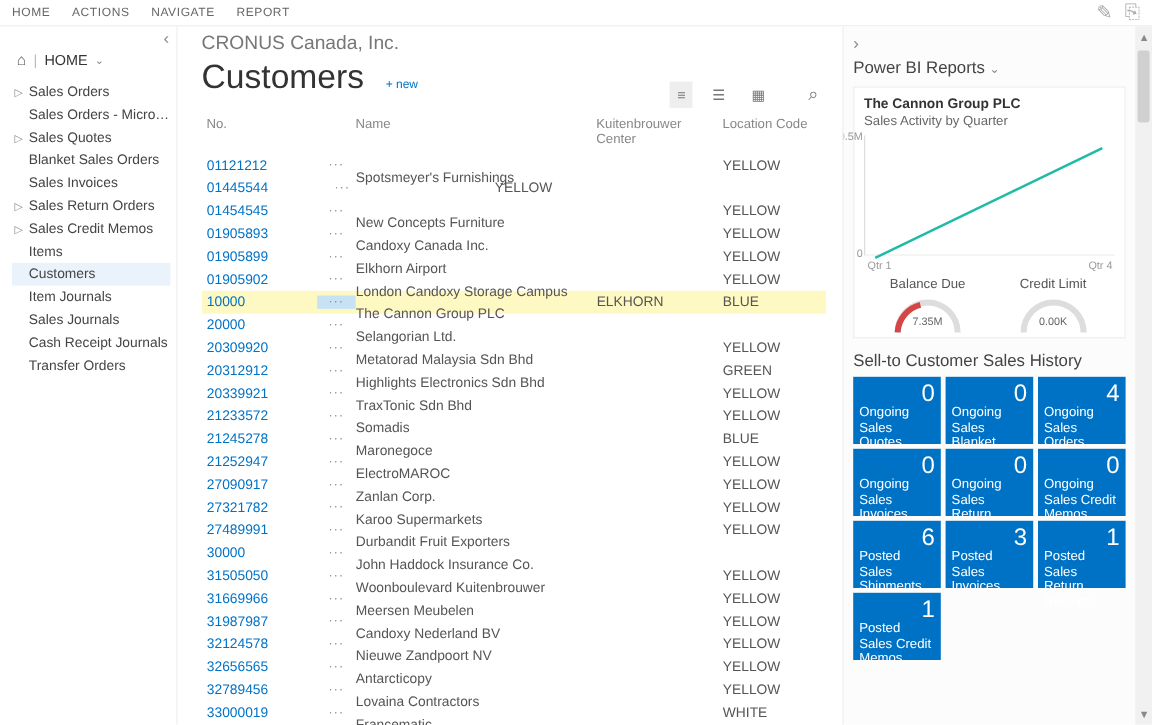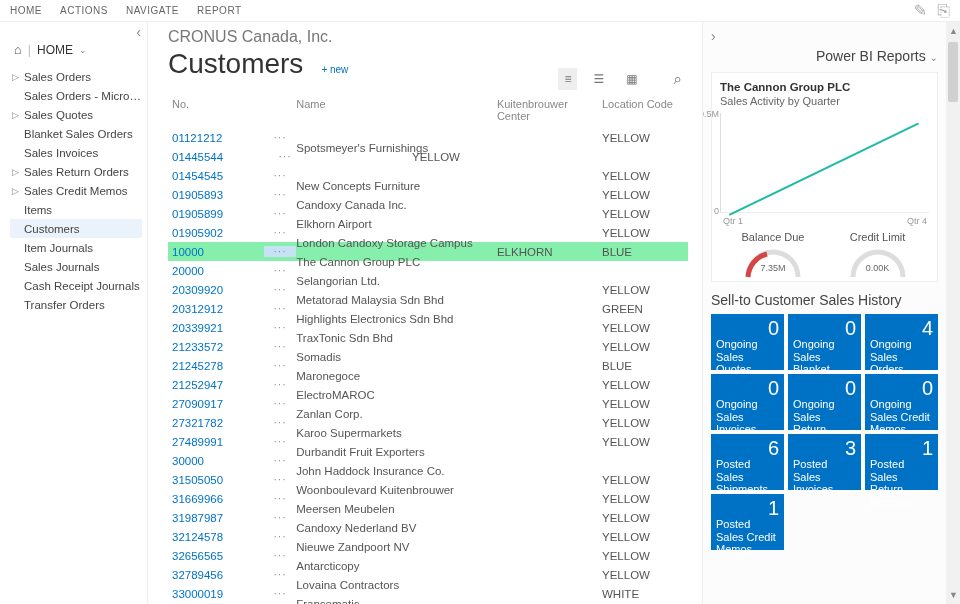--- a/index.html
+++ b/index.html
@@ -29,37 +29,37 @@
   .view-ctrls .btn { border: 1px solid transparent; padding: 3px 5px; cursor: pointer; font-size: 12px; }
   .view-ctrls .btn.active { background: #eee; }
   .columns { display: flex; color: #888; font-size: 11px; margin-top: 18px; padding-bottom: 6px; }
   .col-no { width: 100px; padding-left: 4px; }
   .col-menu { width: 34px; }
   .col-name { width: 210px; }
   .col-resp { width: 110px; }
   .col-loc { width: 90px; }
   .grid { overflow-y: auto; height: 490px; }
   .row { display: flex; align-items: center; height: 19px; font-size: 11.5px; }
-  .row.selected { background: #86efac; }
+  .row.selected { background: #fef9c3; }
   .row .c-no { width: 100px; padding-left: 4px; color: #0072c6; cursor: pointer; }
   .row .c-menu { width: 34px; color: #888; cursor: pointer; letter-spacing: 1px; font-size: 10px; text-align: center; }
   .row.selected .c-menu { background: #c7e2f4; }
   .row .c-name { width: 210px; color: #555; margin-top: 20px; }
   .row .c-resp { width: 110px; color: #555; }
   .row .c-loc { width: 90px; color: #555; }
   
   .panel { width: 258px; border-left: 1px solid #eee; background: #fcfcfc; display: flex; }
   .panel .content { flex: 1; padding: 6px 8px 0 8px; overflow-y: auto; }
   .panel .scrollbar { width: 14px; background: #f1f1f1; position: relative; }
   .panel .scrollbar .thumb { position: absolute; left: 2px; width: 10px; height: 60px; top: 20px; background: #d0d0d0; border-radius: 2px; }
   .panel .scrollbar .arrow { position: absolute; left: 3px; font-size: 9px; color: #888; }
   .panel .scrollbar .arrow.up { top: 4px; }
   .panel .scrollbar .arrow.dn { bottom: 4px; }
   .panel .expand { font-size: 14px; color: #888; cursor: pointer; }
-  .panel h3 { font-size: 14px; font-weight: 400; color: #444; margin: 4px 0 8px 0; cursor: pointer; text-align: right; }
+  .panel h3 { font-size: 14px; font-weight: 400; color: #444; margin: 4px 0 8px 0; cursor: pointer; }
   .panel h3 .chev { font-size: 10px; color: #888; }
   .card { background: #fff; border: 1px solid #eee; padding: 8px; margin-bottom: 10px; }
   .card .title { font-size: 11.5px; font-weight: 600; color: #333; }
   .card .sub { font-size: 11px; color: #666; margin-top: 2px; }
   .chart { position: relative; height: 100px; margin-top: 6px; border-left: 1px solid #ddd; border-bottom: 1px solid #eee; }
   .chart .yl { position: absolute; left: -2px; font-size: 9px; color: #999; transform: translateX(-100%); }
   .chart svg { position: absolute; inset: 0; }
   .chart .xl { position: absolute; bottom: -14px; font-size: 9px; color: #999; }
   .gauges { display: flex; justify-content: space-around; margin-top: 18px; }
   .gauge { text-align: center; }

